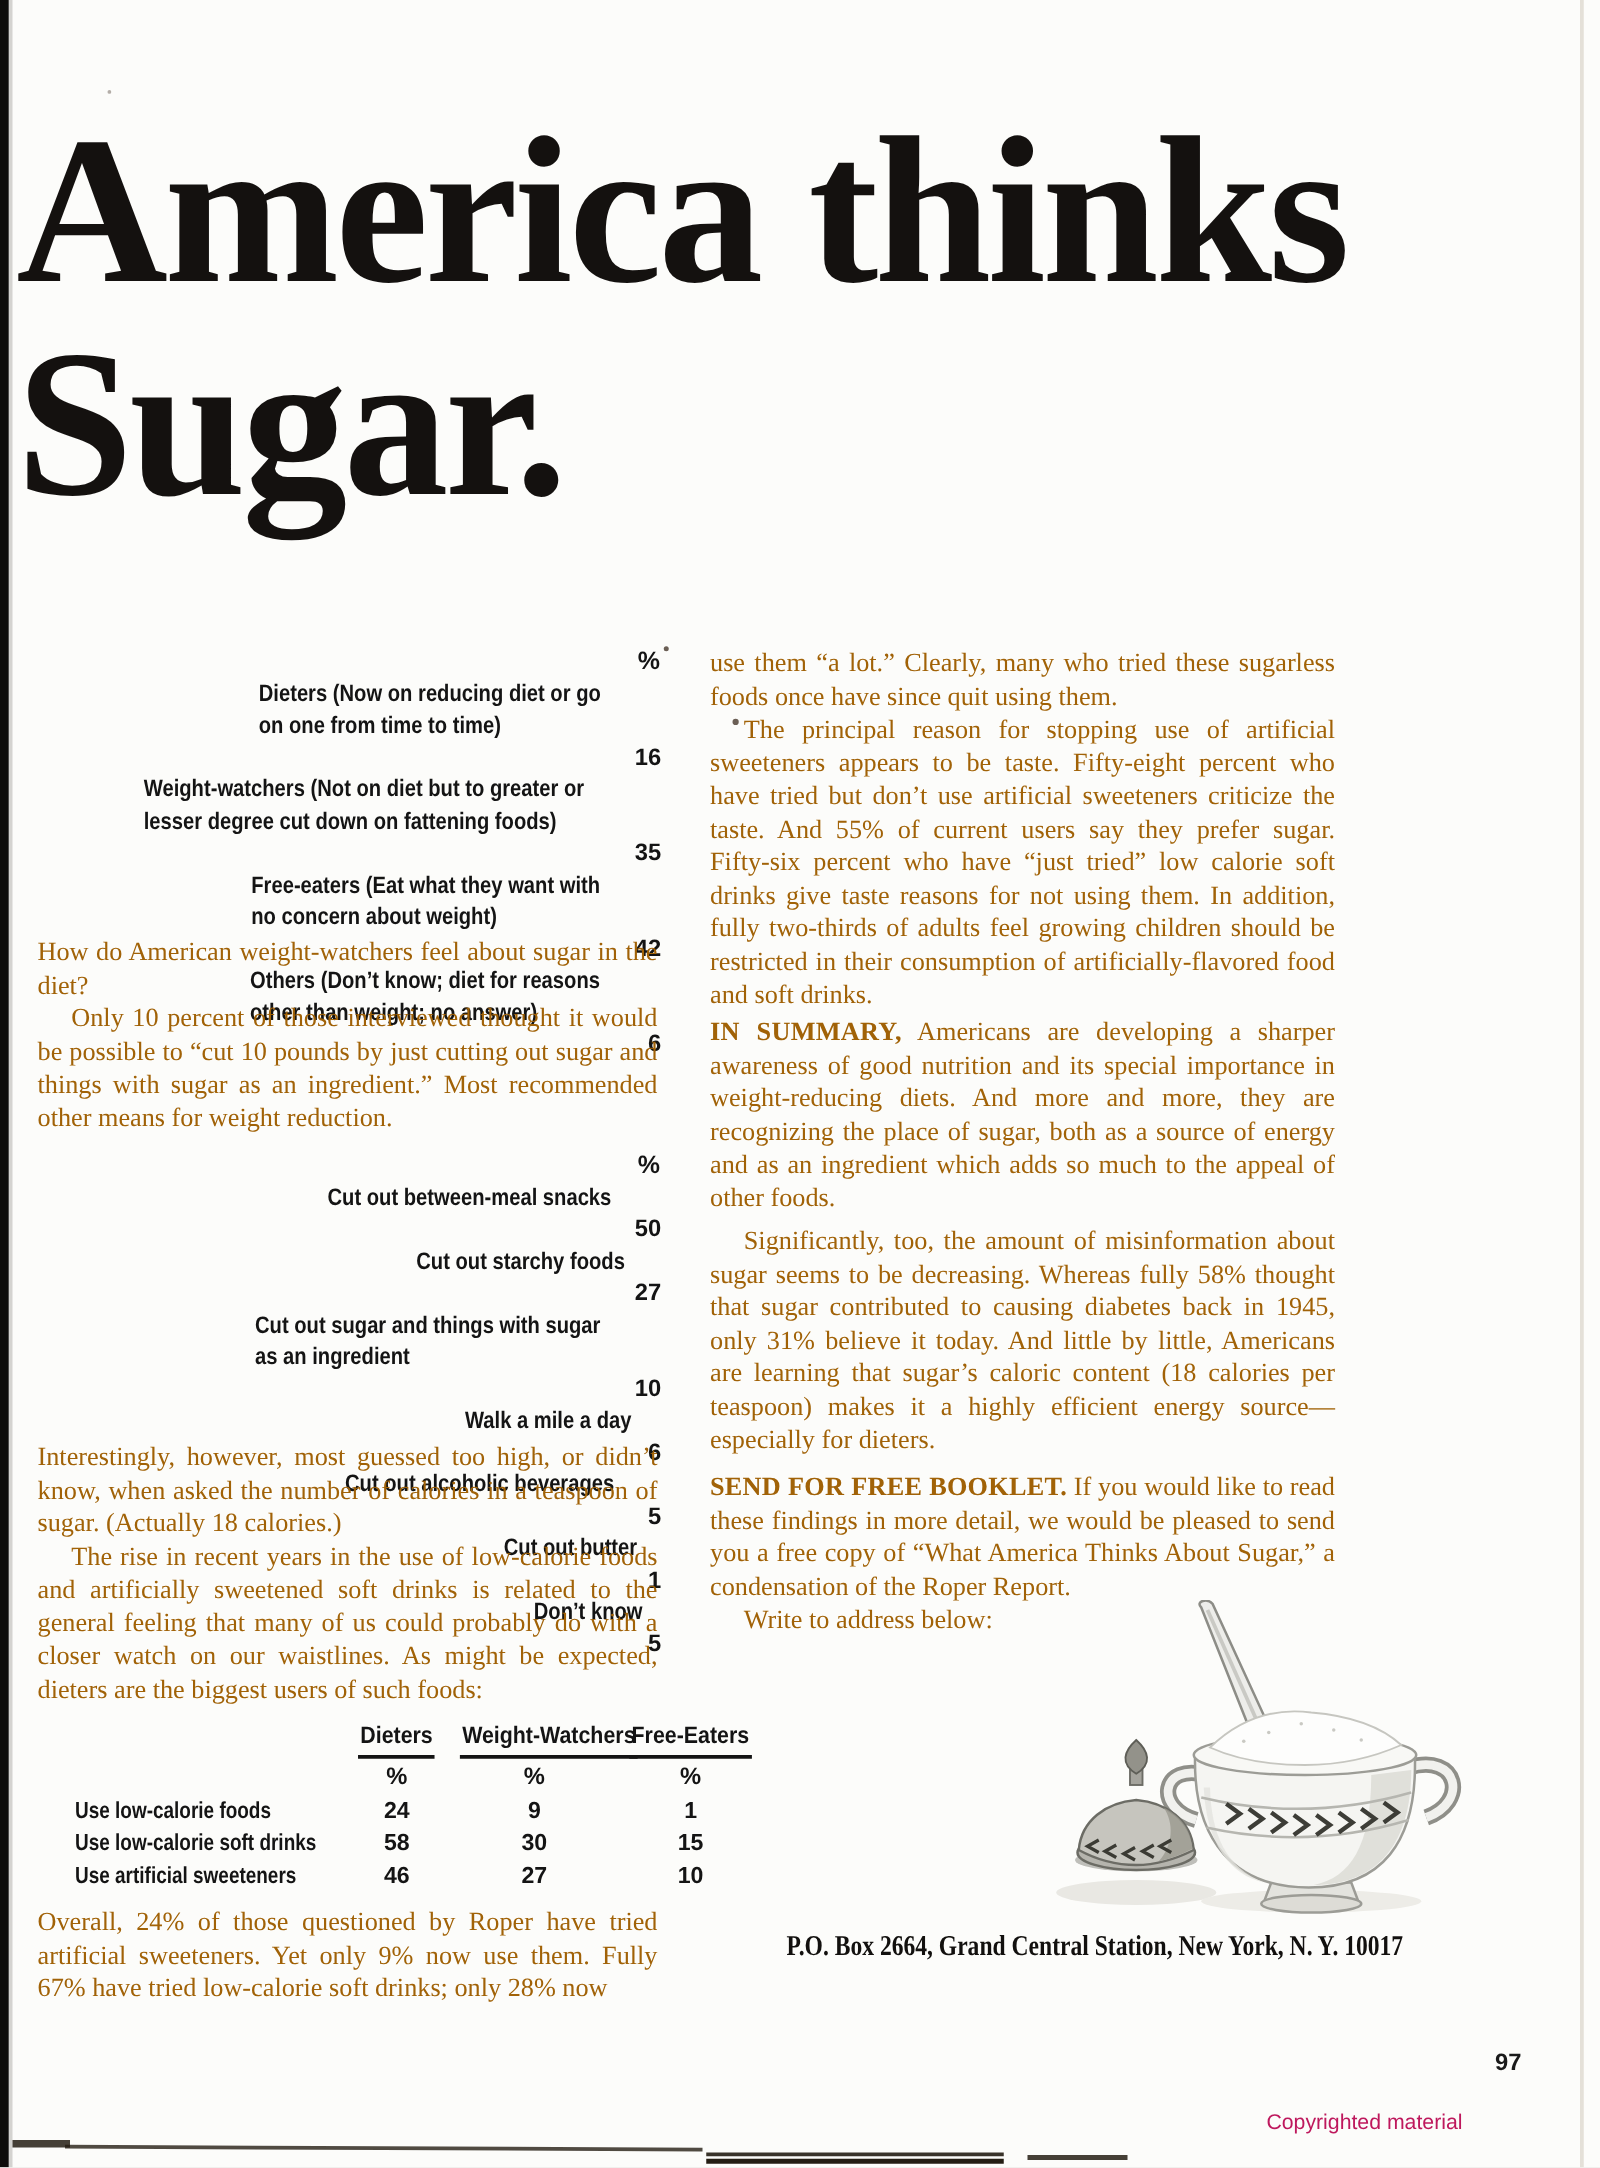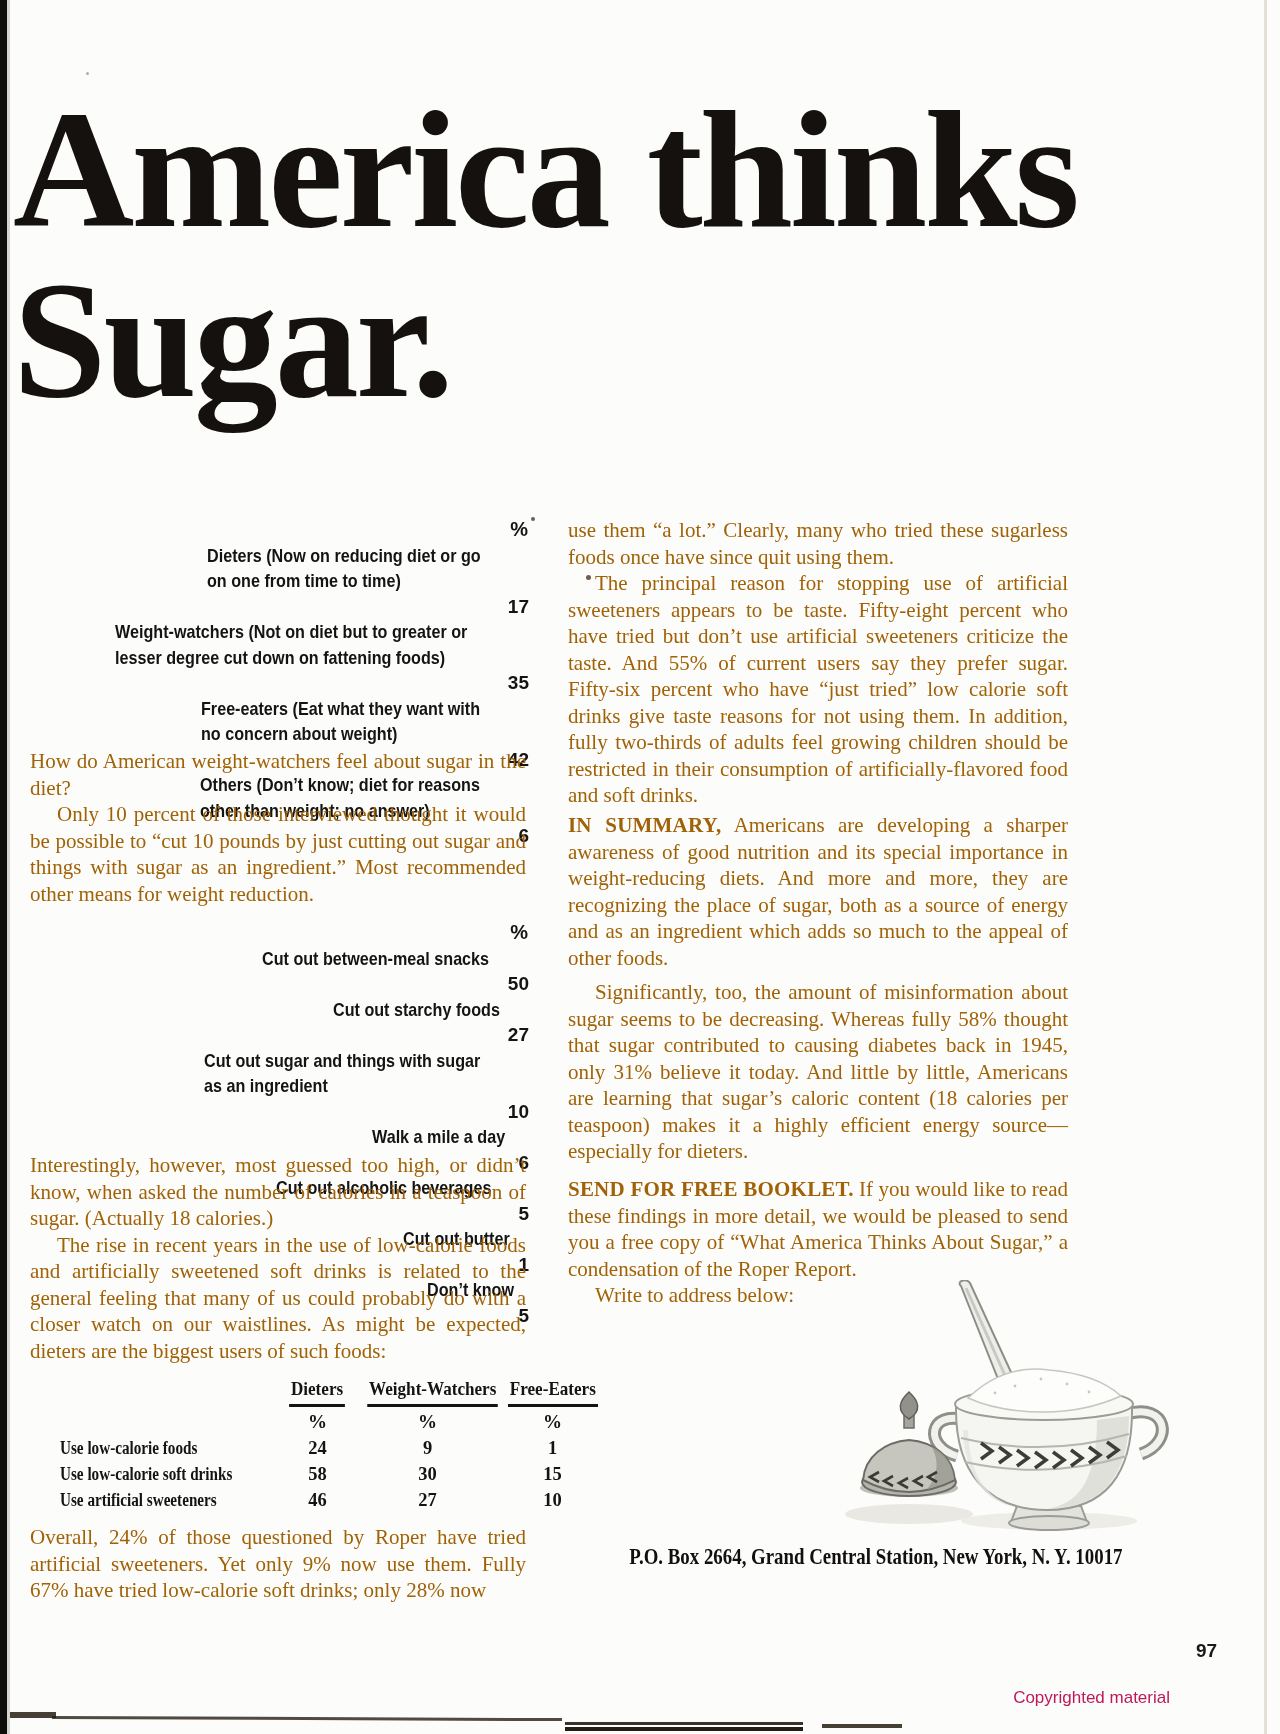--- a/index.html
+++ b/index.html
@@ -24,21 +24,21 @@
 
   .dtable { position:absolute; font-family:"Liberation Sans", sans-serif; font-weight:bold; color:#141414; }
   .dtable .ph { text-align:right; font-size:20px; line-height:25.5px; padding-right:1px; }
   .dtable .trow { display:flex; align-items:flex-end;flex-direction:column; }
   .dtable .lab { flex:1; white-space:pre-line; font-size:19px; line-height:25.5px;
                  transform:scaleX(0.85); transform-origin:0 100%; }
   .dtable .val { width:64px; text-align:right; font-size:19px; line-height:25.5px; }
 
   .utable { position:absolute; left:60px; top:1376px; font-family:"Liberation Sans", sans-serif;
             font-weight:bold; color:#141414; }
-  .utable .grid { display:grid; grid-template-columns:215px 85px 135px 115px; align-items:end;font-family:Liberation Serif, serif; }
+  .utable .grid { display:grid; grid-template-columns:215px 85px 135px 115px; align-items:end; }
   .utable .hcell { text-align:center; height:32px; }
   .utable .hd { display:inline-block; font-size:19px; line-height:26px; padding:0 2px 2px 2px;
                 border-bottom:3px solid #141414; transform:scaleX(0.9); transform-origin:50% 100%; white-space:nowrap; }
   .utable .pcell { text-align:center; font-size:19px; line-height:27px; }
   .utable .lcell { font-size:18.5px; line-height:26px; transform:scaleX(0.82); transform-origin:0 50%; white-space:nowrap; }
   .utable .vcell { text-align:center; font-size:18.5px; line-height:26px; }
 
   .caption { position:absolute; left:690px; top:1336px; font-size:19px; line-height:23px; color:#22201d; }
 
   .illustration { position:absolute; left:835px; top:1280px; width:340px; height:255px; }
@@ -67,21 +67,21 @@
   <div class="headline">
     <div>America thinks</div>
     <div>Sugar.</div>
   </div>
 
   <div class="dtable" style="left:80px; top:517px; width:449px;">
     <div class="ph">%</div>
     <div class="trow">
       <span class="lab">Dieters (Now on reducing diet or go
 on one from time to time)</span>
-      <span class="val">17</span>
+      <span class="val">16</span>
     </div>
     <div class="trow">
       <span class="lab">Weight-watchers (Not on diet but to greater or
 lesser degree cut down on fattening foods)</span>
       <span class="val">35</span>
     </div>
     <div class="trow">
       <span class="lab">Free-eaters (Eat what they want with
 no concern about weight)</span>
       <span class="val">42</span>

